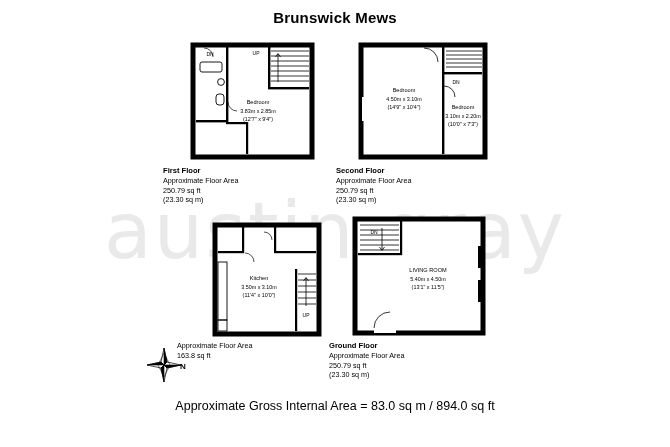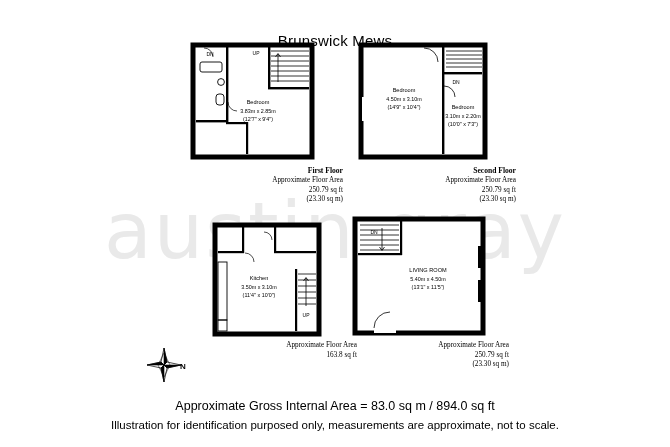--- a/index.html
+++ b/index.html
@@ -37,42 +37,40 @@
     white-space: nowrap;
   }
   
   .title {
     position: absolute;
     left: 0;
     top: 9px;
     width: 670px;
     text-align: center;
     font-size: 15px;
-    font-weight: normal;
+    font-weight: bold;
     letter-spacing: 0.2px;
     z-index: 3;
-    margin-top: 23px;
   }
   
   .plan {
     position: absolute;
     z-index: 2;
   }
   .plan svg {
     display: block;
   }
   
   .caption {
     position: absolute;
-    text-align: right;
+    text-align: left;
     font-size: 7.2px;
     line-height: 9.6px;
     z-index: 3;
     width: 180px;
-    font-family: Liberation Serif, serif;
   }
   .caption .cap-title {
     font-weight: bold;
     font-size: 7.6px;
     display: block;
     margin-bottom: 0.5px;
   }
   .caption span {
     display: block;
   }
@@ -294,20 +292,21 @@
 
       <rect x="22" y="112" width="22" height="5" fill="#ffffff"></rect>
       <path d="M22,112 A16,16 0 0 1 38,96" fill="none" stroke="#000000" stroke-width="0.8"></path>
 
       <text class="rm rm-name" x="76" y="56">LIVING ROOM</text>
       <text class="rm" x="76" y="65">5.40m x 4.50m</text>
       <text class="rm" x="76" y="73">(13'1" x 11'5")</text>
     </svg>
   </div>
   <div class="caption" style="left:329px; top:341px;">
+    <span class="cap-title">Ground Floor</span>
     <span>Approximate Floor Area</span>
     <span>250.79 sq ft</span>
     <span>(23.30 sq m)</span>
   </div>
 
   <div class="compass">
     <svg width="36" height="36" viewBox="0 0 36 36" xmlns="http://www.w3.org/2000/svg">
       <g stroke="#000000" stroke-width="0.7" fill="#ffffff">
         <polygon points="18,1 21,15 18,18 15,15"></polygon>
         <polygon points="35,18 21,21 18,18 21,15"></polygon>
@@ -321,15 +320,14 @@
         <polygon points="1,18 15,15 18,18"></polygon>
       </g>
       <g stroke="#000000" stroke-width="0.5" fill="none">
         <polygon points="18,6 24,18 18,30 12,18"></polygon>
       </g>
     </svg>
   </div>
   <div class="compass-label">N</div>
 
   <div class="footer footer-1">Approximate Gross Internal Area = 83.0 sq m / 894.0 sq ft</div>
-  <div class="footer footer-2">Illustration for identification purposed only, measurements are approximate, not to scale.</div>
 
 </div>
 
 </body></html>

